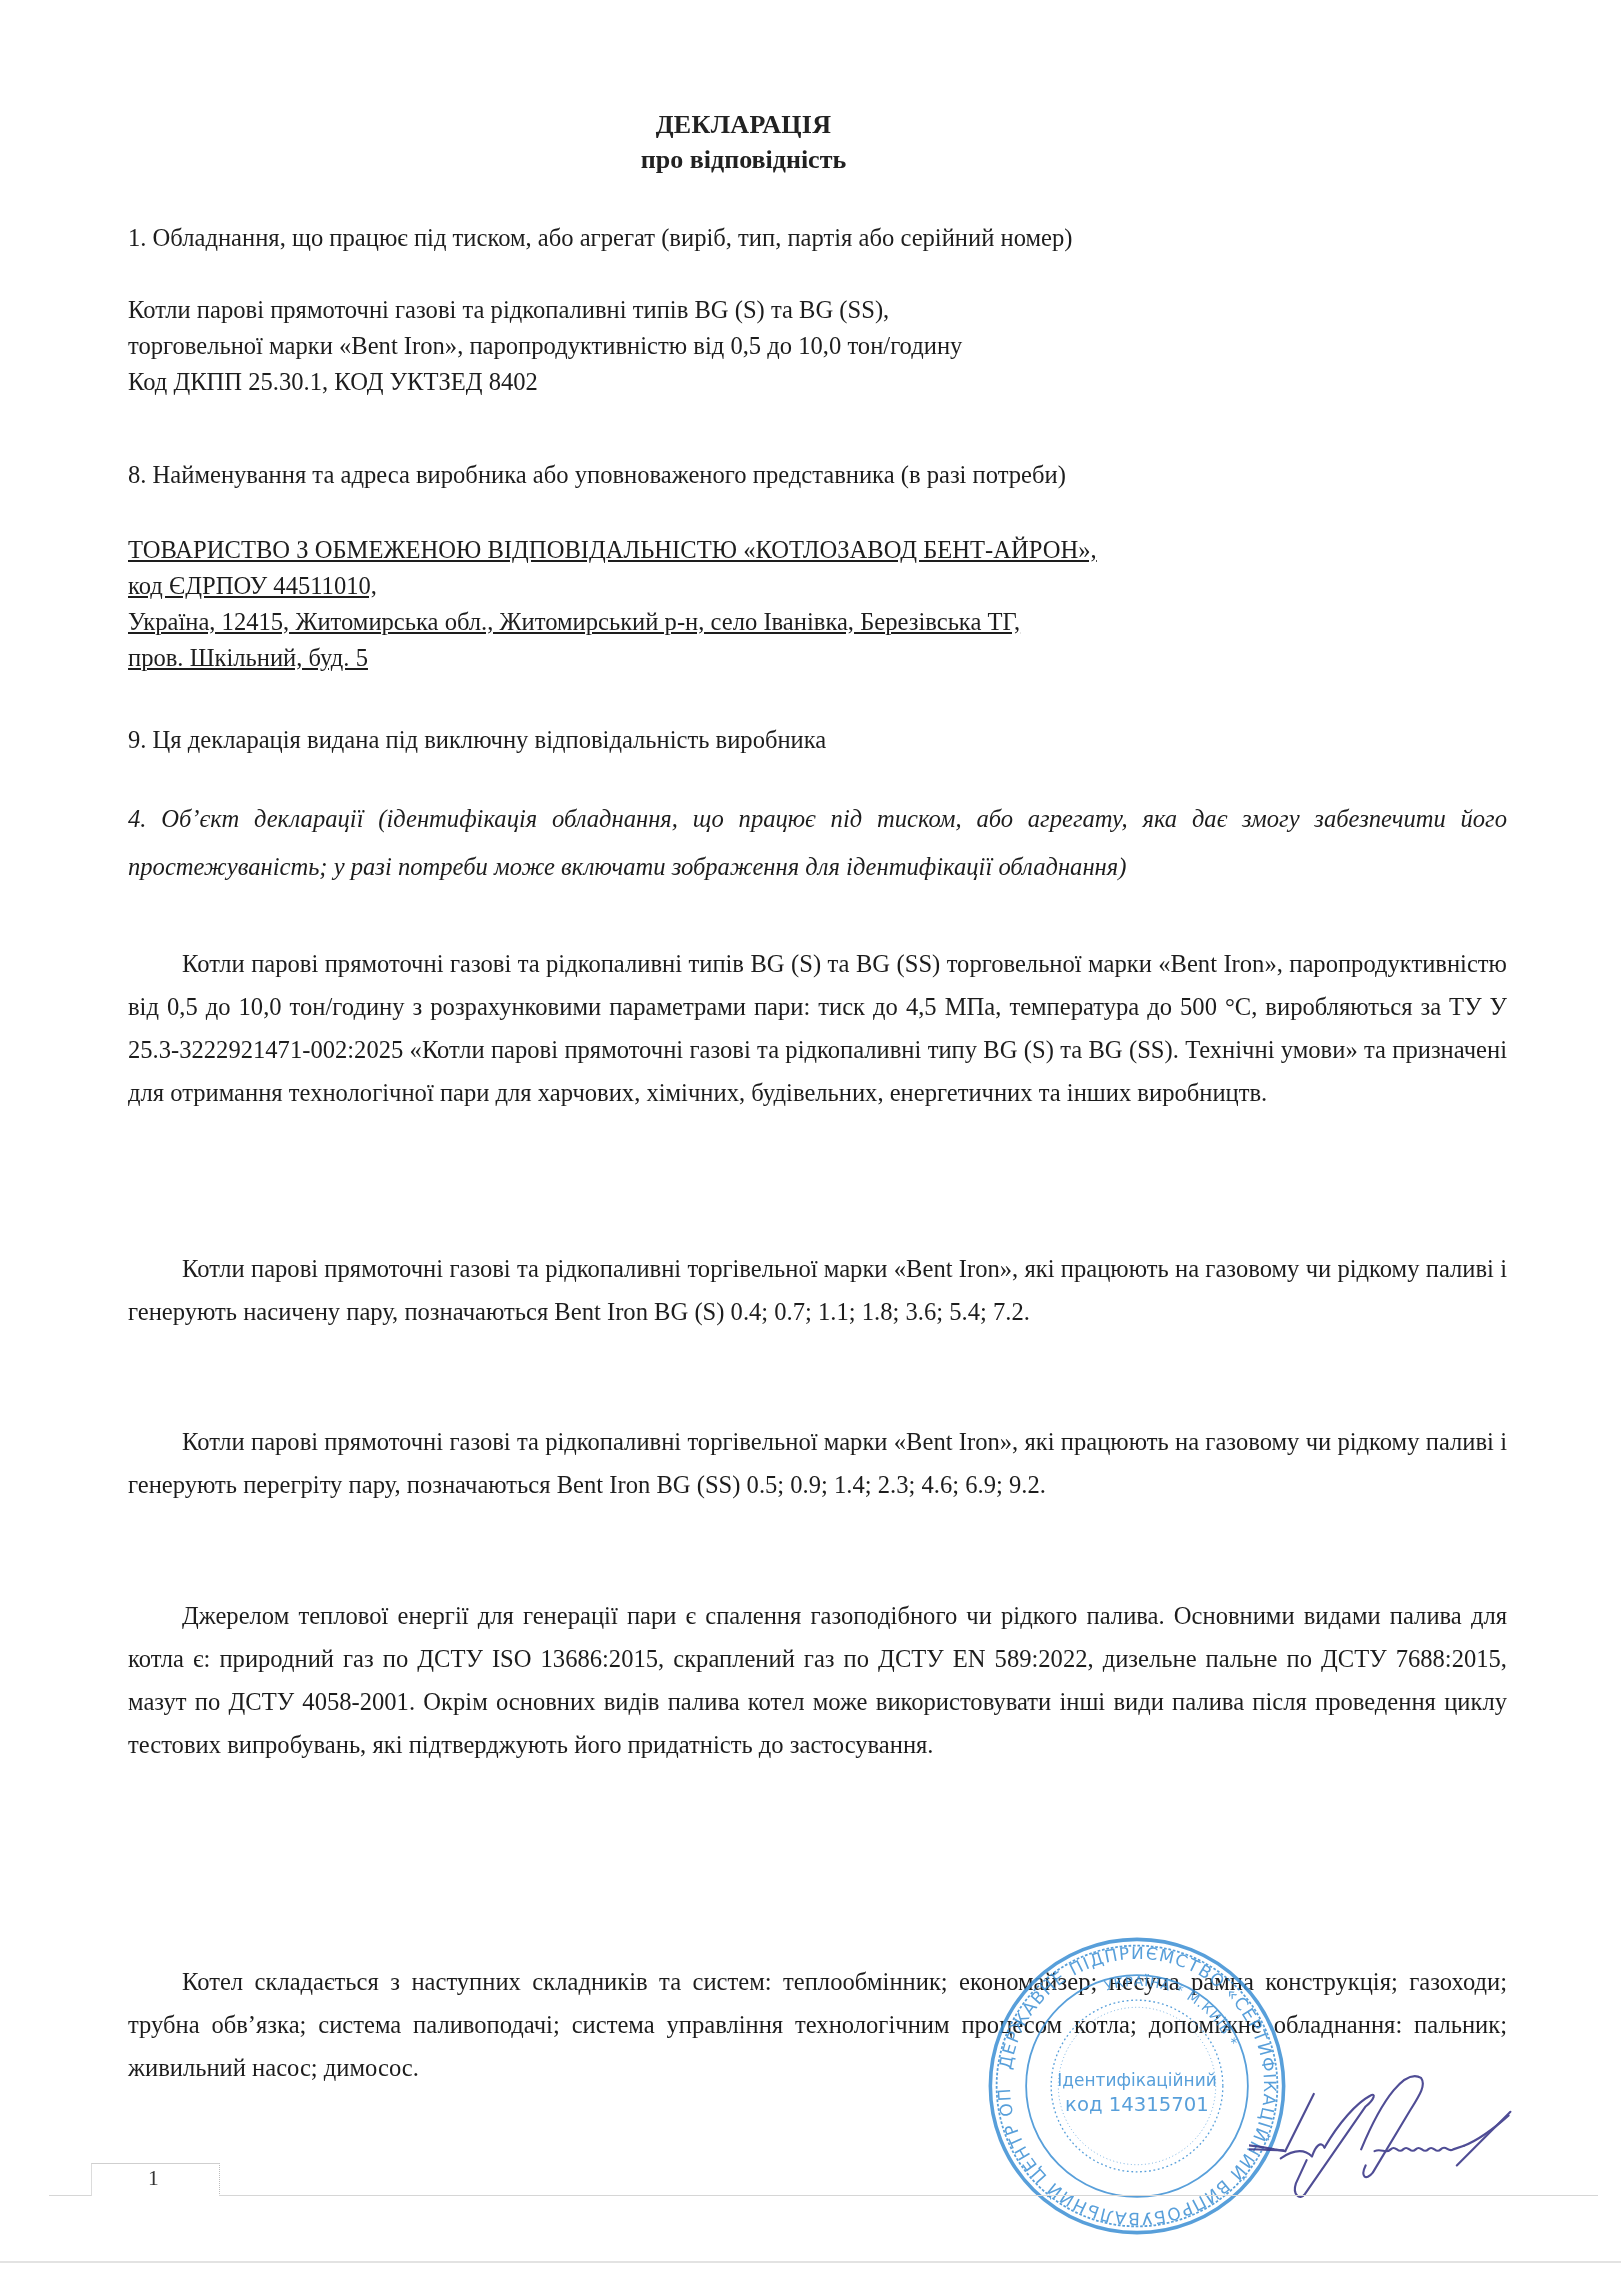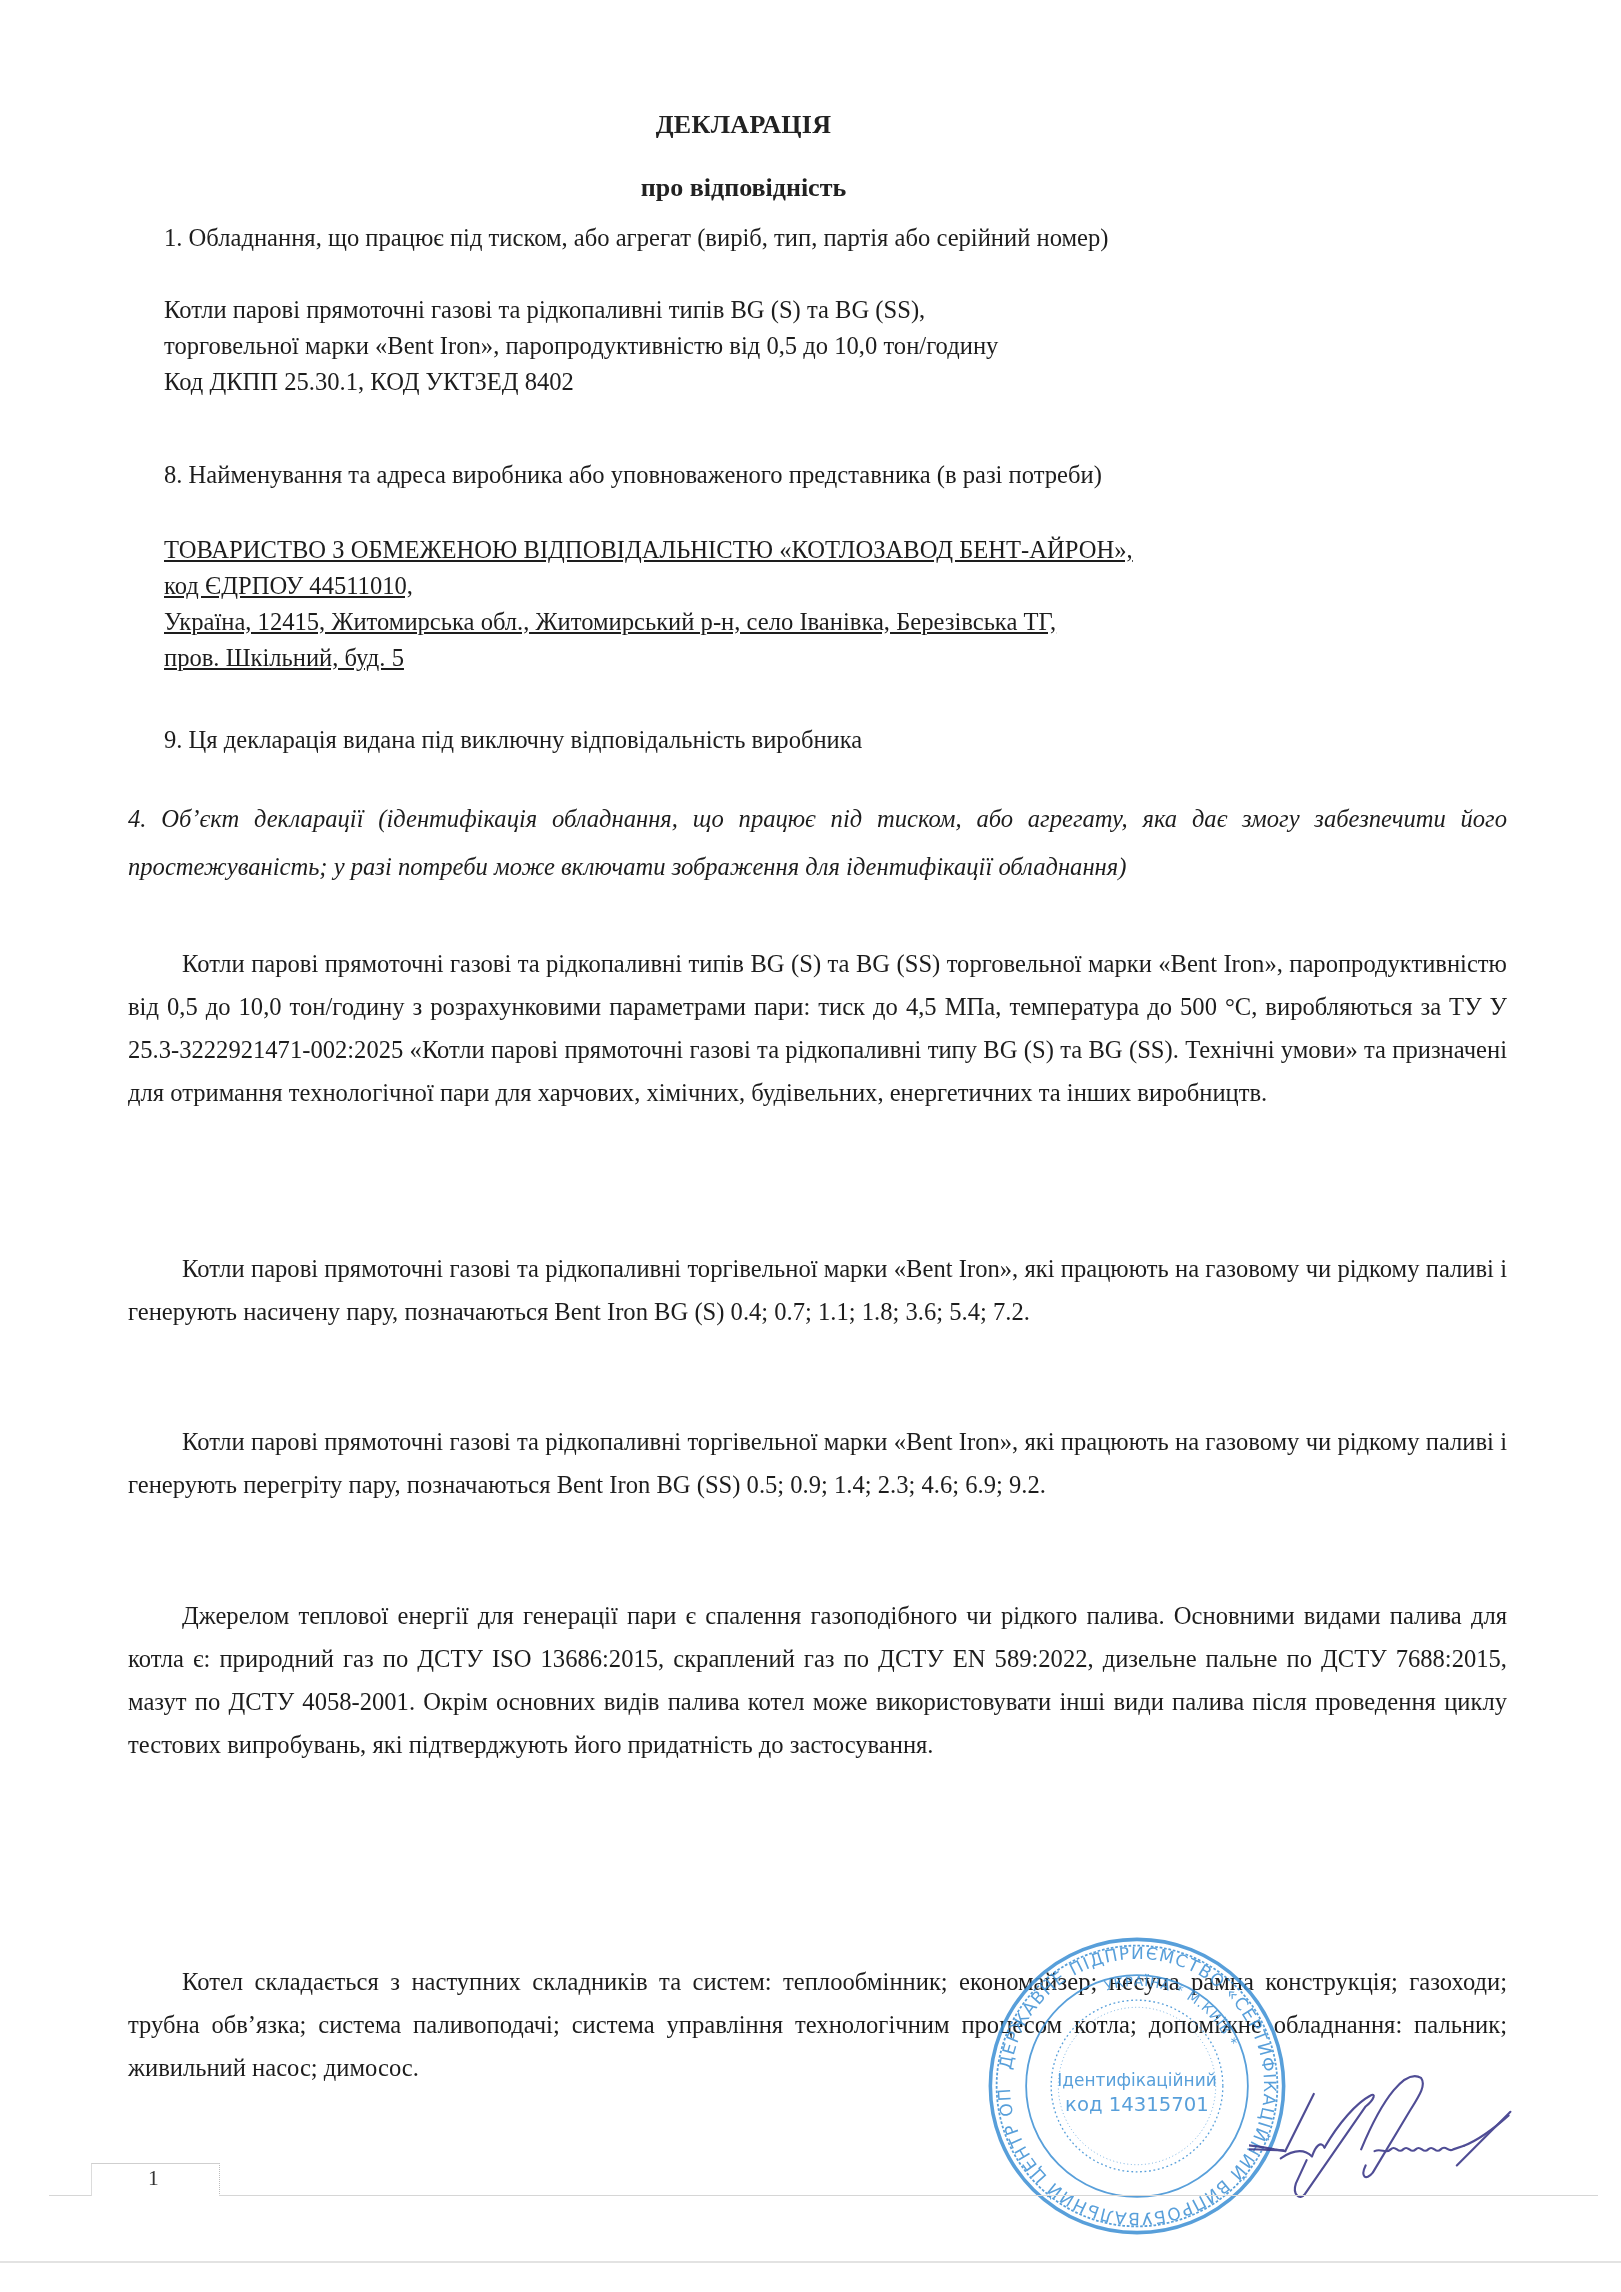--- a/index.html
+++ b/index.html
@@ -1,23 +1,23 @@
 <!DOCTYPE html>
 <html style="font-size:14.3px"><head>
 <meta charset="utf-8">
 <style>
   html, body { margin: 0; padding: 0; background: #ffffff; }
   body { width: 1621px; height: 2293px; position: relative; overflow: hidden;
          font-family: "Liberation Serif", "DejaVu Serif", serif; color: #1b1b1b; }
   .page { position: absolute; left: 0; top: 0; width: 1621px; height: 2293px; background: #fff; }
   .title { position: absolute; left: 0; width: 1487px; text-align: center; font-weight: bold; color: #222; }
   .t1 { top: 110px; font-size: 26px; letter-spacing: 0.3px; }
-  .t2 { top: 145px; font-size: 26px; margin-top: 28px; }
+  .t2 { top: 145px; font-size: 26px; }
   .blk { position: absolute; left: 128px; width: 1379px; font-size: 24.6px; color: #1d1d1d; }
-  .blk .ln { display: block; white-space: nowrap; margin-left: 36px; }
+  .blk .ln { display: block; white-space: nowrap; }
   .tight { line-height: 36px; }
   .just { line-height: 43px; text-align: justify; text-indent: 54px; }
   .sec4 { line-height: 48px; text-align: justify; font-style: italic; }
   .stamp { position: absolute; left: 985px; top: 1934px; width: 304px; height: 304px; }
   .sig { position: absolute; left: 1249px; top: 2060px; width: 269px; height: 143px; }
   .footer-line { position: absolute; height: 0.9px; background: #d6d6d6; }
   .pg-box { position: absolute; left: 91px; top: 2163px; width: 127px; height: 32px;
             border-top: 0.9px solid #cfcfcf; border-left: 0.9px solid #dcdcdc; border-right: 0.9px dotted #bcbcbc; }
   .pg-num { position: absolute; left: 148px; top: 2166px; font-size: 21.5px; color: #333; }
 </style>

